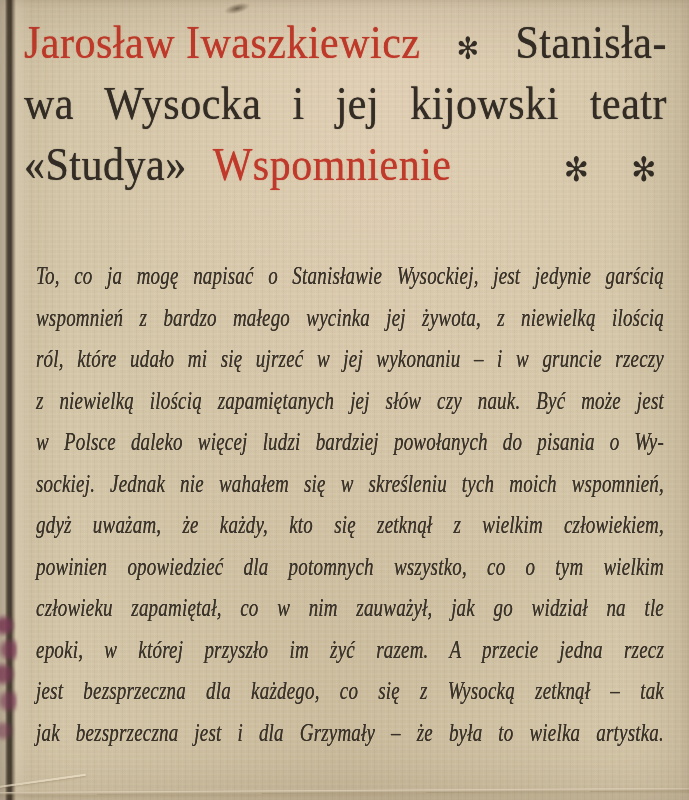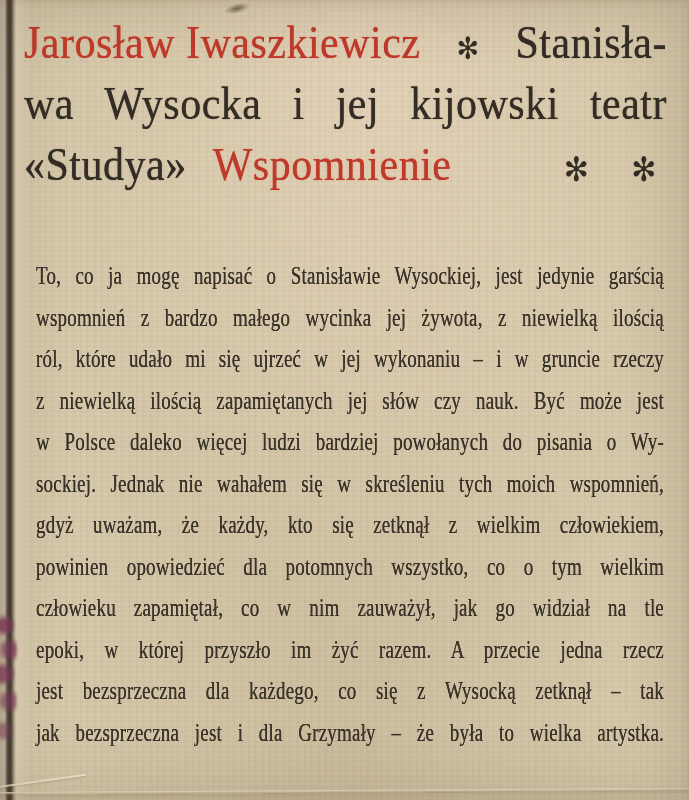--- a/index.html
+++ b/index.html
@@ -97,20 +97,21 @@
     font-family:"DejaVu Sans", sans-serif;
     font-size:30px;align-self:center;margin-top:8px;
     color:#332d26;text-shadow:none;
   }
   .star1{margin-left:auto;}
   .star2{margin-left:42px;margin-right:10px;}
 
   
   .body{
     position:absolute;left:36px;right:25px;top:255px;
+    font-style:italic;
     font-size:19px;
     letter-spacing:.2px;
     color:#3a332a;
   }
   .b-line{
     height:41.5px;line-height:41.5px;
     text-align:justify;text-align-last:justify;
     text-shadow:0 0 .5px currentColor;
     transform:scaleY(1.32);
     transform-origin:50% 50%;

